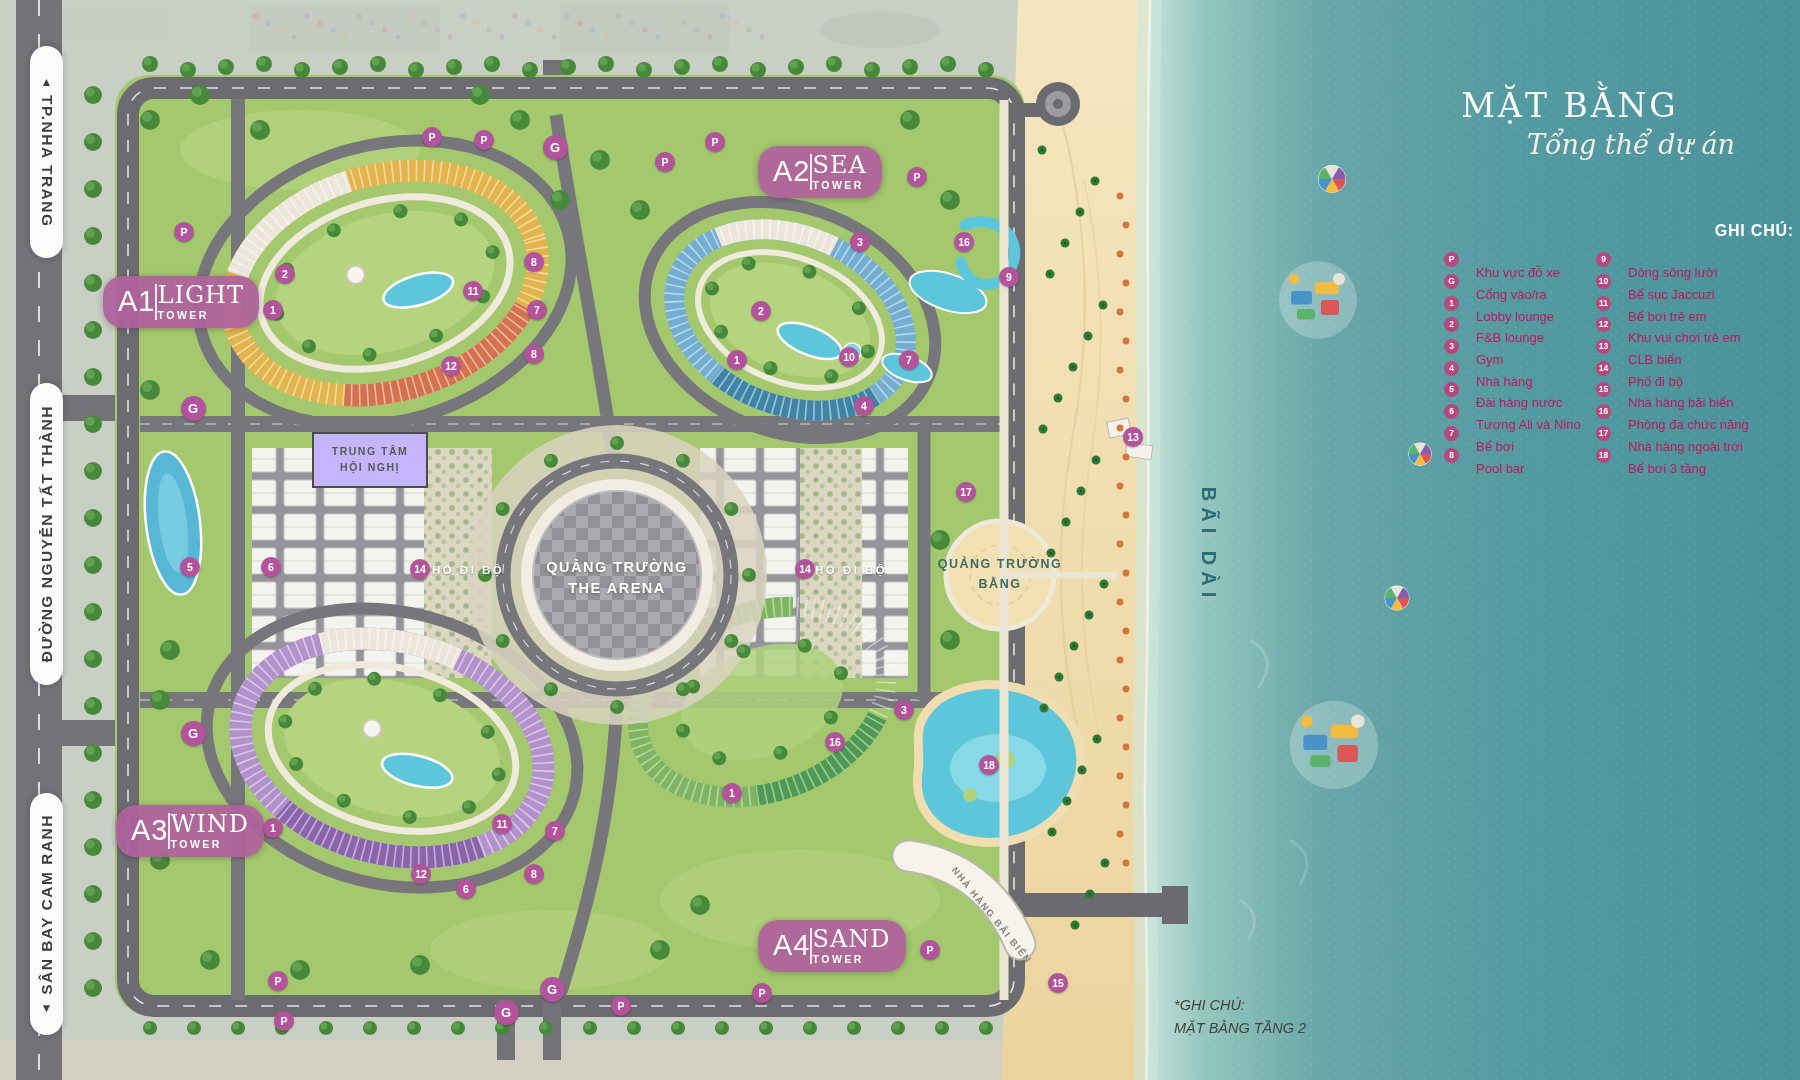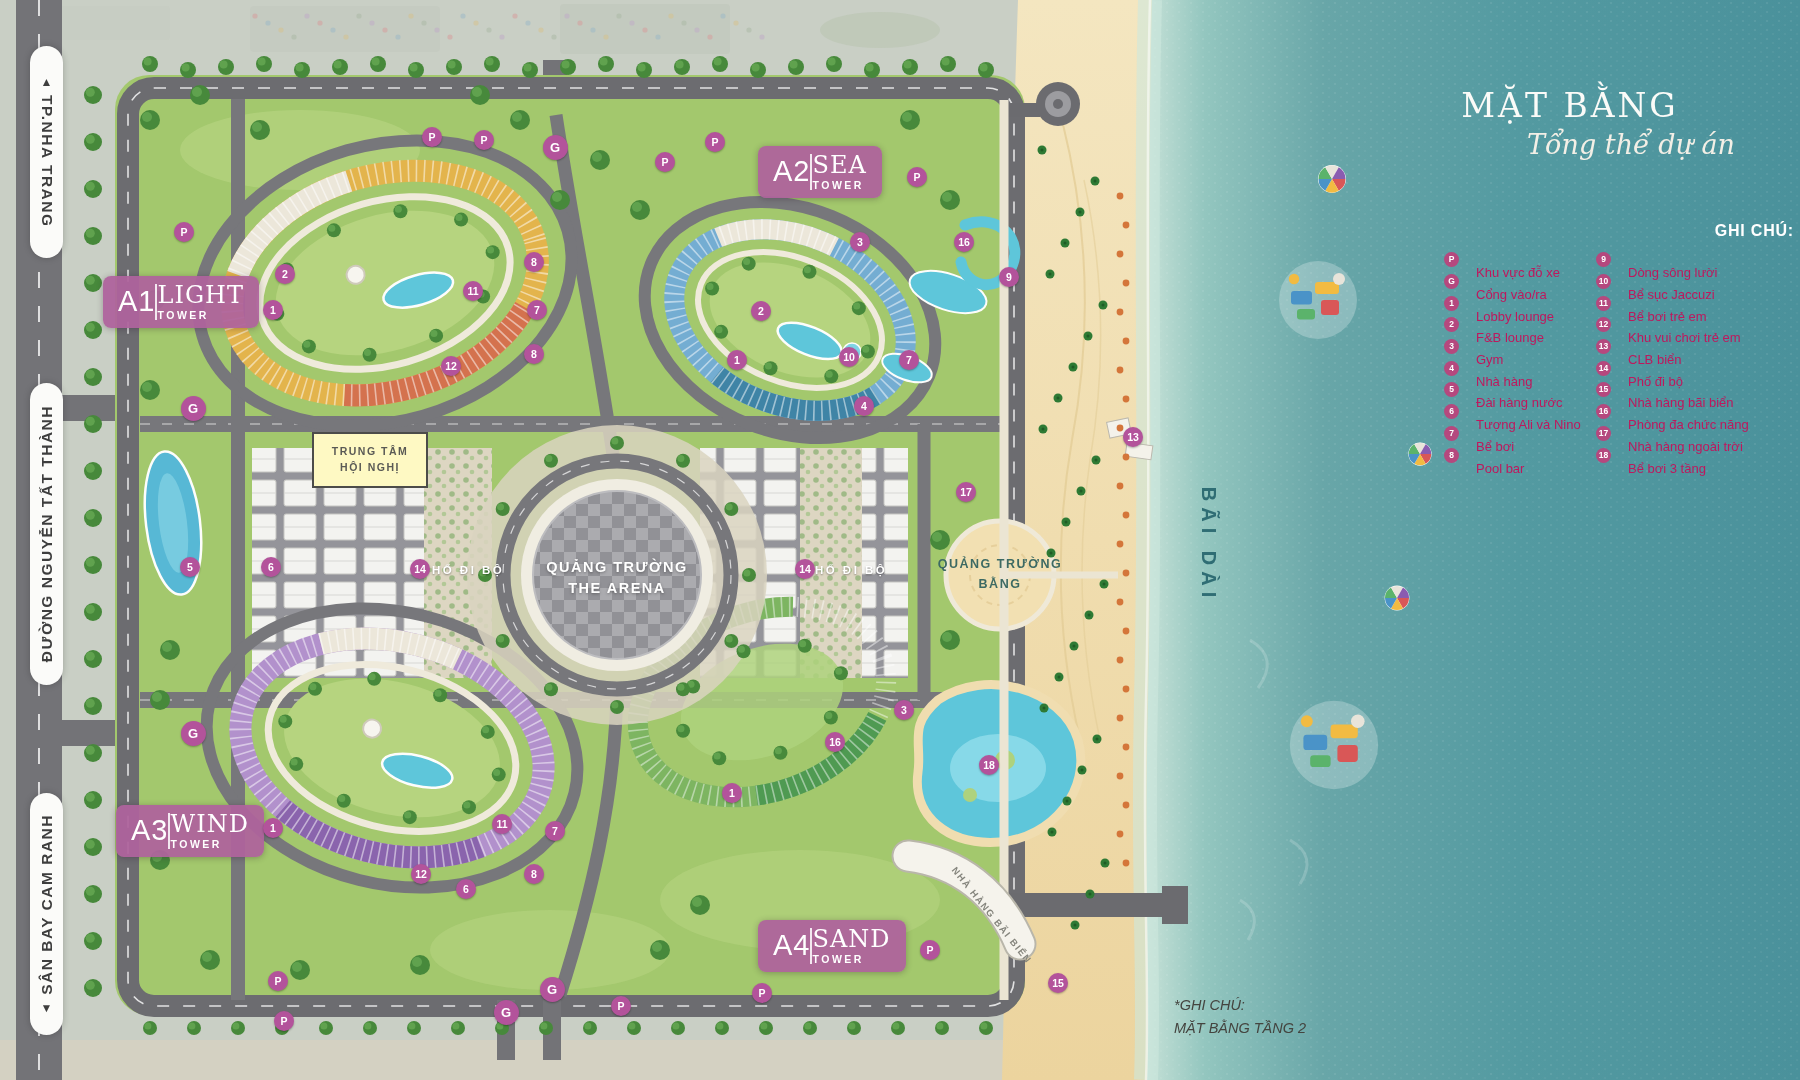--- a/index.html
+++ b/index.html
@@ -18,21 +18,21 @@
   #legend-cols{display:flex;}
   #legend-col1{width:152px;flex:none;}
   #legend-col2{flex:1;}
   .lg-row{display:flex;align-items:center;height:21.7px;}
   .lg-b{flex:none;width:15px;height:15px;border-radius:50%;background:#b5487e;color:#fff;
         font-size:8.5px;font-weight:bold;line-height:15px;text-align:center;margin-right:17px;}
   .lg-t{font-size:13px;white-space:nowrap;color:#be185d;margin-top:26px;}
 
   
   .tower{position:absolute;display:flex;align-items:center;background:rgba(174,99,156,.94);
-         border-radius:8px;color:#fff;padding:7px 15px;box-shadow:0 1px 6px rgba(40,20,40,.3);}
+         border-radius:20px;color:#fff;padding:7px 15px;box-shadow:0 1px 6px rgba(40,20,40,.3);}
   .tw-code{font-size:29px;font-weight:300;letter-spacing:1px;}
   .tw-div{width:2px;height:36px;background:rgba(255,255,255,.85);}
   .tw-col{display:flex;flex-direction:column;align-items:flex-start;line-height:1;}
   .tw-name{font-family:"DejaVu Serif",serif;font-size:24px;letter-spacing:1px;}
   .tw-sub{font-size:10.5px;font-weight:bold;letter-spacing:2.5px;margin-top:3px;}
   #tower-a1{left:103px;top:276px;}
   #tower-a2{left:758px;top:146px;}
   #tower-a3{left:116px;top:805px;}
   #tower-a4{left:758px;top:920px;}
 
@@ -45,21 +45,21 @@
   .vt--up{transform:rotate(180deg);}
   .pill .arr{font-size:12px;color:#3e3e3e;line-height:1;}
   #pill-nhatrang{top:46px;height:212px;}
   #pill-ntt{top:383px;height:302px;}
   #pill-camranh{top:793px;height:242px;}
 
   
   .maplabel{position:absolute;transform:translate(-50%,-50%);text-align:center;white-space:nowrap;}
   #arena-label{left:617px;top:578px;color:#fff;font-size:14.5px;font-weight:bold;letter-spacing:1.5px;
                line-height:1.45;text-shadow:0 1px 3px rgba(0,0,0,.35);}
-  #conference-label{position:absolute;left:312px;top:432px;width:112px;height:52px;background:#fef9c3;
+  #conference-label{position:absolute;left:312px;top:432px;width:112px;height:52px;background:#c4b5fd;
                border:2px solid #4c4c4a;display:flex;align-items:center;justify-content:center;text-align:center;
                font-size:10.5px;font-weight:600;letter-spacing:1.5px;color:#5a5a55;line-height:1.5;}
   .walklabel{color:#fff;font-size:11.5px;font-weight:bold;letter-spacing:2.5px;
              text-shadow:0 1px 2px rgba(0,0,0,.4);}
   #walk-west{left:463px;top:570px;}
   #walk-east{left:846px;top:570px;}
   #beach-square-label{left:1000px;top:574px;color:#3d6a63;font-size:12.5px;font-weight:bold;
                       letter-spacing:1.5px;line-height:1.6;}
   #beach-name{left:1208px;top:545px;transform:translate(-50%,-50%) rotate(90deg);color:#2f6d74;
               font-size:20px;font-weight:600;letter-spacing:6px;}

